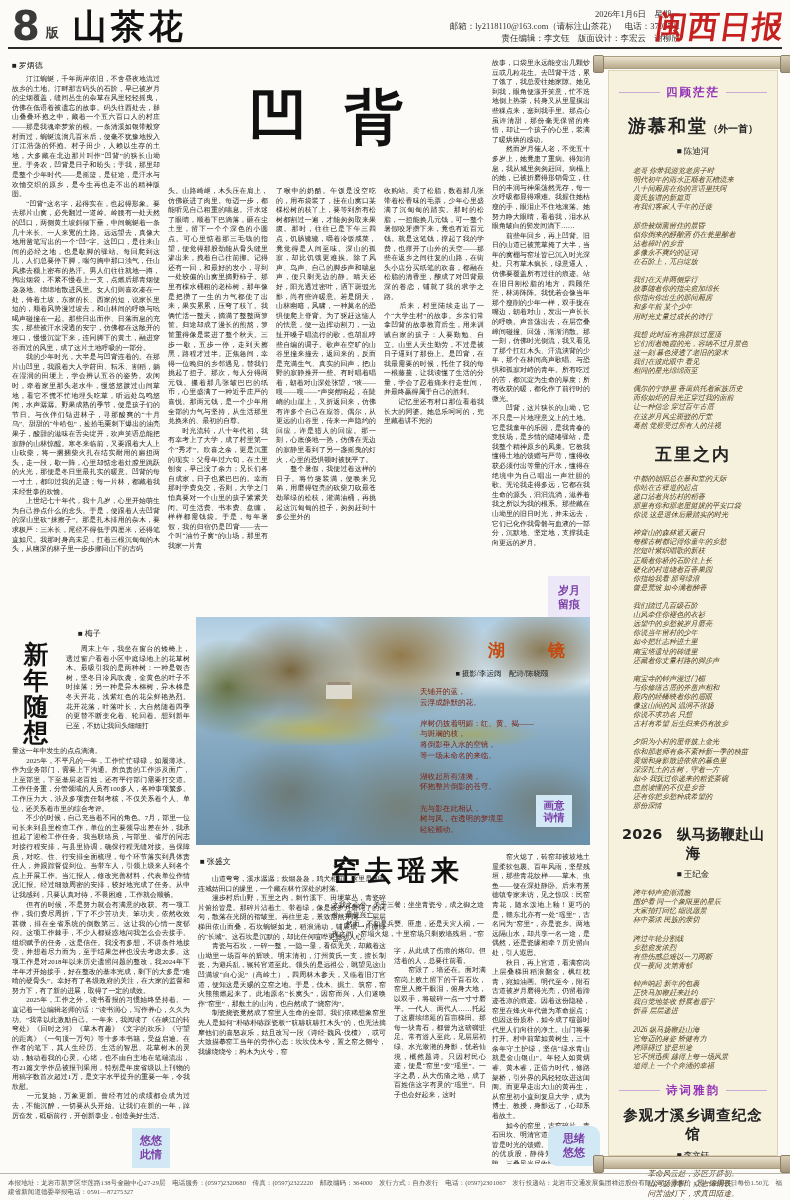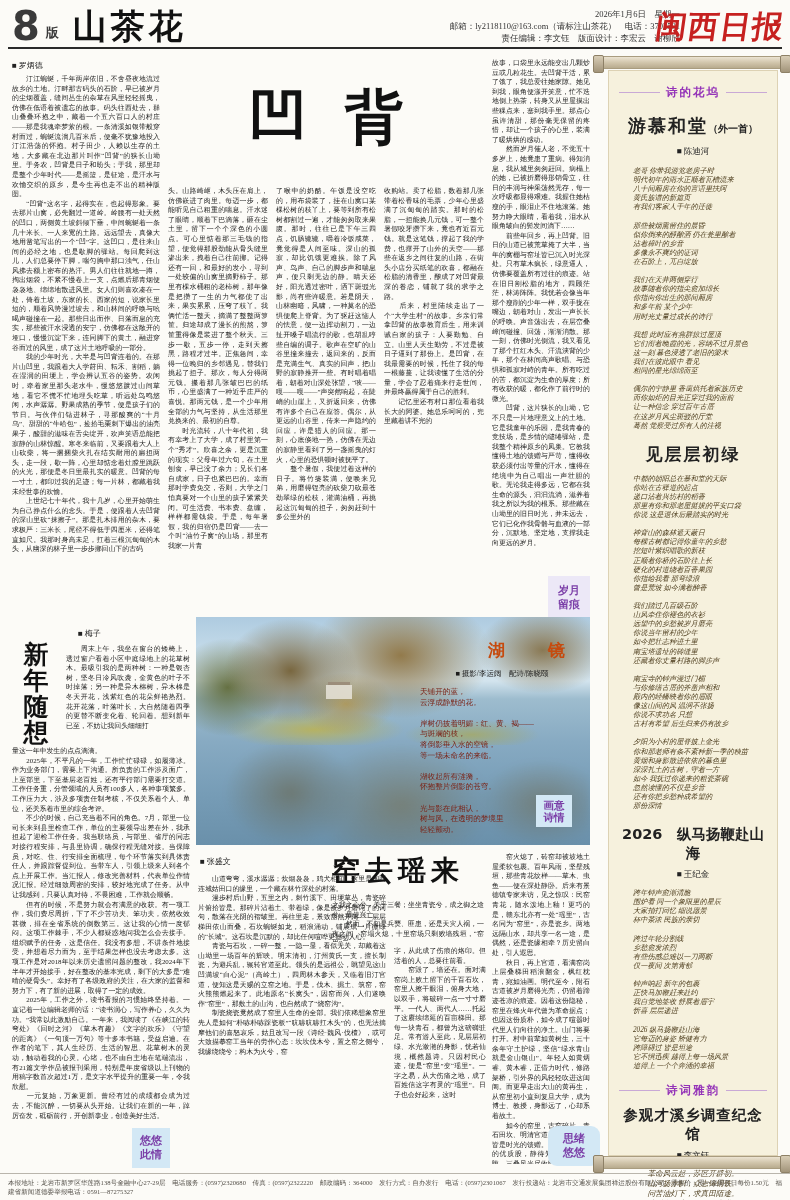--- a/index.html
+++ b/index.html
@@ -170,21 +170,21 @@
     <span>悠悠</span>
   </div>
 
   <div class="scrollbar" style="top:56px;">
     <div class="scrollcap" style="left:-5px;"></div>
     <div class="scrollcap" style="right:-5px;"></div>
   </div>
   <div class="railpanel">
     <div class="rail-hd">
       <span class="ln"></span>
-      <span>诗的花坞</span>
+      <span>四顾茫茫</span>
       <span class="ln"></span>
     </div>
     <div class="railtitle" style="margin-top:14px;">
       <span>游慕和堂</span><small>（外一首）</small>
     </div>
     <div class="railby" style="margin-top:8px;">■ 陈迪河</div>
     <div class="railpoem" style="margin:9px 0 0 14px;">老哥 你带我游览老房子时
 明代初年的雨水正顺着瓦槽流来
 八十间厢房在你的言语里扶阿
 黄氏族谱的新篇页
@@ -206,21 +206,21 @@
 它们衔着晚霞的光，容纳不过月景色
 这一刻 暮色浸透了老旧的梁木
 我们在彼此眼中 看见
 相同的星光绵绵而至
 
 偶尔的宁静里 香霭烘托着家族历史
 而你如炬的目光正穿过我的面前
 让一种信念 穿过百年古厝
 在这岁月风尘斑驳的厅堂
 蓦然 觉察受过所有人的注视</div>
-    <div class="railtitle" style="margin-top:12px;font-size:17px;">见层层初绿</div>
+    <div class="railtitle" style="margin-top:12px;font-size:17px;">五里之内</div>
     <div class="railpoem" style="margin:9px 0 0 14px;">中都的朝阳总在慕和堂的天际
 你站在古驿道的起点
 递口沾着兴坊村的稻香
 那里有你和那老屋挺拔的平安口袋
 你说 这是退休后最踏实的时光
 
 神背山的森林遮天蔽日
 每棵古树都记得你童年的乡愁
 挖短叶紫织唱歌的新枝
 正顺着你桥的石阶往上长

